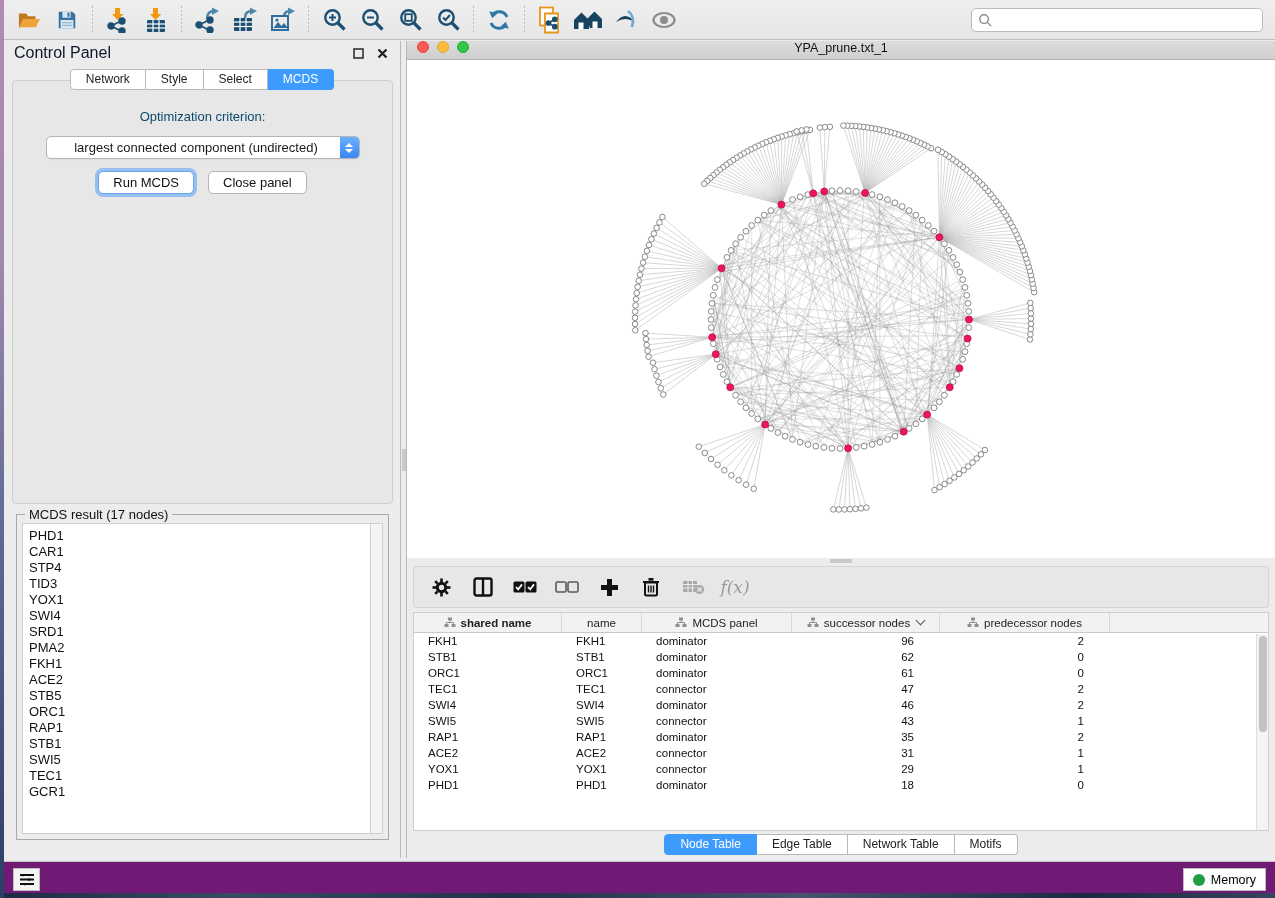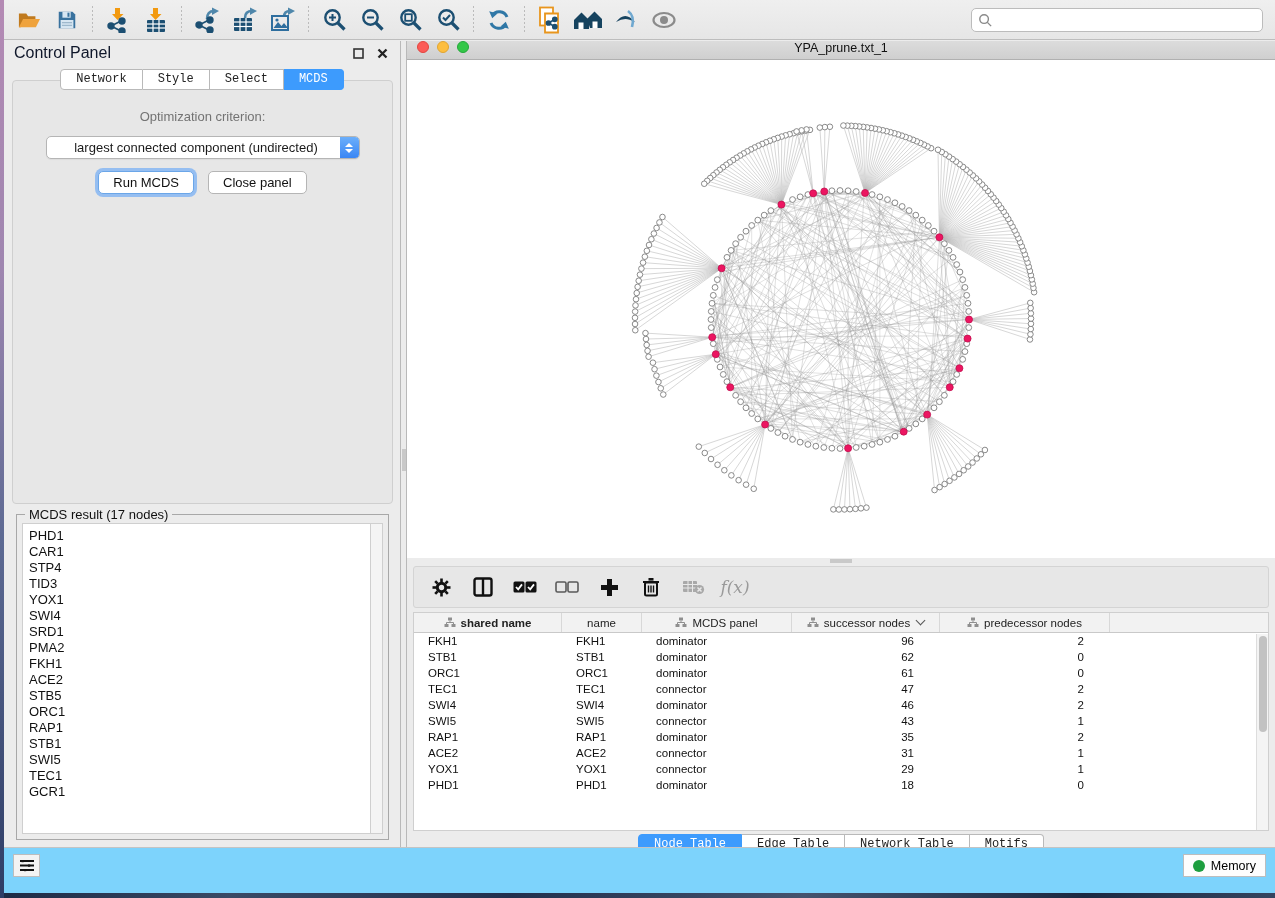--- a/index.html
+++ b/index.html
@@ -31,29 +31,29 @@
   
   .control-panel { width:396px; height:100%; background:#ececec; position:relative; }
   .panel-titlebar { height:24px; display:flex; align-items:center; padding:0 10px; }
   .panel-title { font-size:16px; color:#0f172a; }
   .panel-titlebar .spacer { flex:1; }
   .wicon { width:16px; height:14px; display:flex; align-items:center; justify-content:center;
     margin-left:8px; cursor:pointer; }
 
   .seg-tabs { display:flex; justify-content:center; }
   .seg-tab { height:21px; line-height:19px; padding:0 15px; font-size:12px; background:#fff;
-    border:1px solid #b9b9b9; border-left:none; cursor:pointer; color:#222;font-family:Liberation Mono, monospace; }
+    border:1px solid #b9b9b9; border-left:none; cursor:pointer; color:#222; }
   .seg-tab:first-child { border-left:1px solid #b9b9b9; border-radius:4px 0 0 4px; }
   .seg-tab:last-child { border-radius:0 4px 4px 0; }
   .seg-tab.active { background:#3d9bfd; border-color:#3d9bfd; color:#fff; }
 
   .cp-tabs-row { margin-top:4px; position:relative; z-index:2; }
   .mcds-box { position:absolute; left:8px; right:7px; top:39px; height:424px; background:#e7e7e7;
     border:1px solid #cfcfcf; border-radius:4px; padding-top:28px; text-align:center; }
-  .crit-label { font-size:13px; color:#737373; margin-bottom:12px; }
+  .crit-label { font-size:13px; color:#0c4a6e; margin-bottom:12px; }
   .dropdown { margin:0 auto; width:314px; height:23px; background:#fff; border:1px solid #b5b5b5;
     border-radius:5px; display:flex; align-items:center; font-size:13px; cursor:pointer;
     box-shadow:0 1px 1px rgba(0,0,0,.05); overflow:hidden; }
   .dropdown .dd-text { flex:1; text-align:center; padding-left:6px; white-space:nowrap; }
   .dd-stepper { width:19px; height:23px; background:linear-gradient(180deg,#6eb1fb,#3784f4);
     border-radius:0 4px 4px 0; display:flex; flex-direction:column; align-items:center; justify-content:center; gap:2px; }
   .dd-stepper i { display:block; width:0; height:0; border-left:4px solid transparent; border-right:4px solid transparent; }
   .dd-up { border-bottom:4px solid #fff; }
   .dd-down { border-top:4px solid #fff; }
   .btn-row { margin-top:12px; display:flex; justify-content:center; gap:14px; }
@@ -110,21 +110,21 @@
   .tr { display:flex; height:16px; align-items:center; cursor:default; }
   .td { font-size:11.5px; color:#111; white-space:nowrap; overflow:hidden; }
   .td.num { text-align:right; }
   .tp-scroll { position:absolute; right:0; top:21px; bottom:0; width:12px; background:#f4f4f4;
     border-left:1px solid #ddd; }
   .tp-scroll .thumb { position:absolute; top:2px; left:2px; width:8px; height:96px; background:#c2c2c2; border-radius:4px; }
 
   .tp-tabs-row { height:27px; display:flex; justify-content:center; align-items:center; }
 
   
-  .statusbar { position:absolute; left:0; bottom:5px; width:1275px; height:46px; background:#7dd3fc;
+  .statusbar { position:absolute; left:0; bottom:5px; width:1275px; height:32px; background:#701a75;
     border-top:1px solid #c4c4c4; z-index:48; }
   .menu-btn { position:absolute; left:13px; top:6px; width:27px; height:23px; background:#f3f3f3;
     border:1px solid #bdbdbd; display:flex; align-items:center; justify-content:center; cursor:pointer; }
   .memory-btn { position:absolute; right:9px; top:6px; height:23px; background:#fdfdfd;
     border:1px solid #bdbdbd; display:flex; align-items:center; gap:6px; padding:0 9px; font-size:12.5px; cursor:pointer; }
   .memory-btn .dot { width:12px; height:12px; border-radius:50%; background:#1d9e3f; }
 </style>
 </head>
 <body>
 

